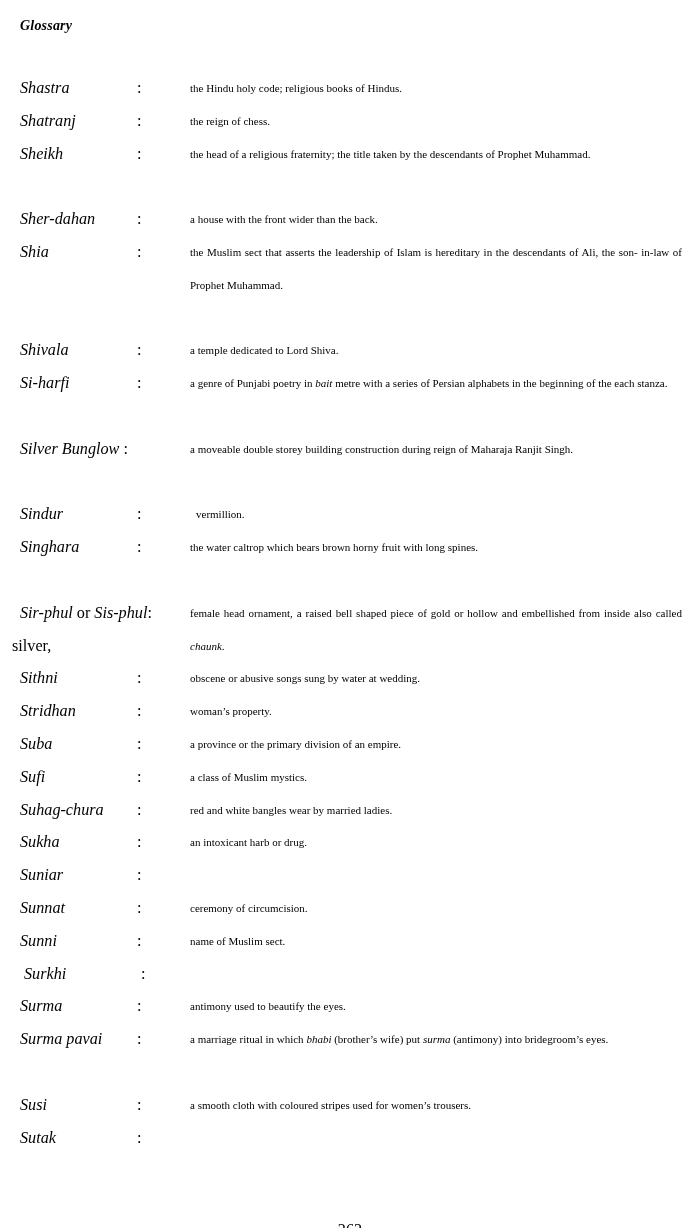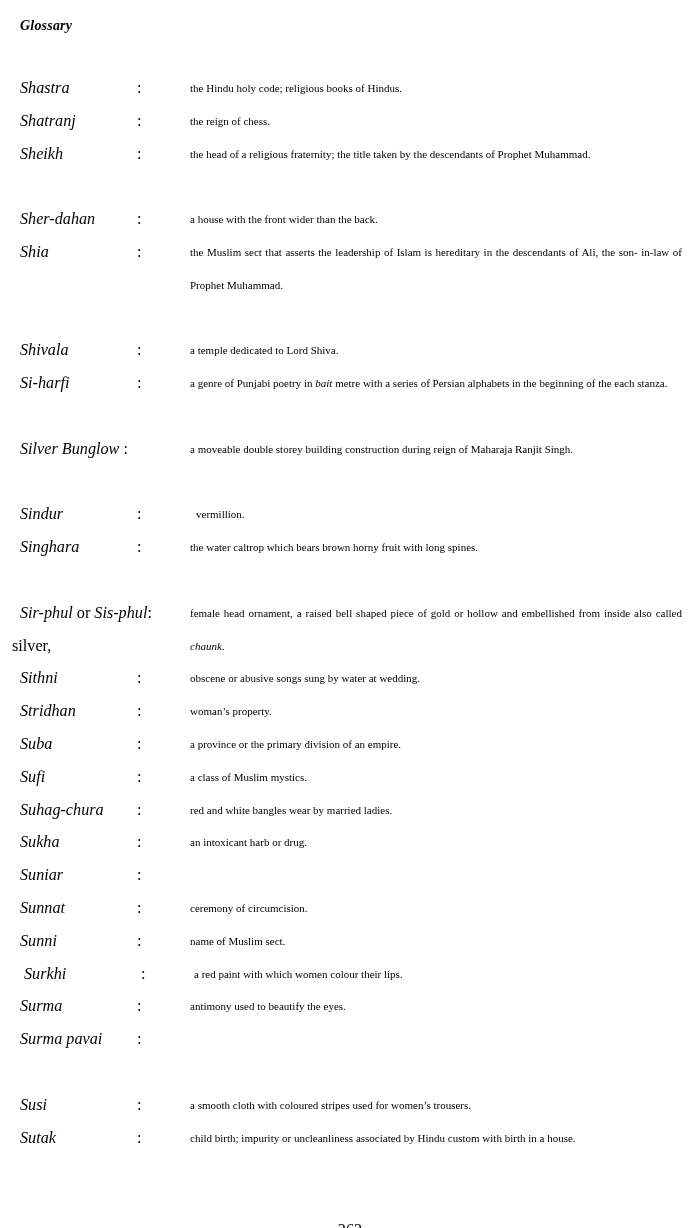--- a/index.html
+++ b/index.html
@@ -214,38 +214,37 @@
         <div class="defn ragged">ceremony of circumcision.</div>
       </div>
       <div class="row" style="position: absolute; left: 0px; top: 852.8px; width: 700px; height: 32.8px;">
         <div class="term"><i>Sunni</i></div>
         <div class="colon">:</div>
         <div class="defn ragged">name of Muslim sect.</div>
       </div>
       <div class="row" style="position: absolute; left: 4px; top: 885.6px; width: 700px; height: 32.8px;">
         <div class="term"><i>Surkhi</i></div>
         <div class="colon">:</div>
-        <div class="defn ragged">a red paint with which women colour their lips.</div>
       </div>
       <div class="row" style="position: absolute; left: 0px; top: 918.4px; width: 700px; height: 32.8px;">
         <div class="term"><i>Surma</i></div>
         <div class="colon">:</div>
         <div class="defn ragged">antimony used to beautify the eyes.</div>
       </div>
       <div class="row" style="position: absolute; left: 0px; top: 951.2px; width: 700px; height: 65.6px;">
         <div class="term"><i>Surma pavai</i></div>
         <div class="colon">:</div>
+        <div class="defn"><span>a marriage ritual in which </span><i>bhabi</i><span> (brother’s wife) put </span><i>surma</i><span> (antimony) into bridegroom’s eyes.</span></div>
       </div>
       <div class="row" style="position: absolute; left: 0px; top: 1016.8px; width: 596px; height: 32.8px; text-decoration: underline;">
         <div class="term"><i>Susi</i></div>
         <div class="colon">:</div>
         <div class="defn ragged">a smooth cloth with coloured stripes used for women’s trousers.</div>
       </div>
       <div class="row" style="position: absolute; left: 0px; top: 1049.6px; width: 700px; height: 65.6px;">
         <div class="term"><i>Sutak</i></div>
         <div class="colon">:</div>
-        <div class="defn">child birth; impurity or uncleanliness associated by Hindu custom with birth in a house.</div>
       </div>
     </div>
 
   <div class="folio">262</div>
 
 </div>
 
 </body></html>

